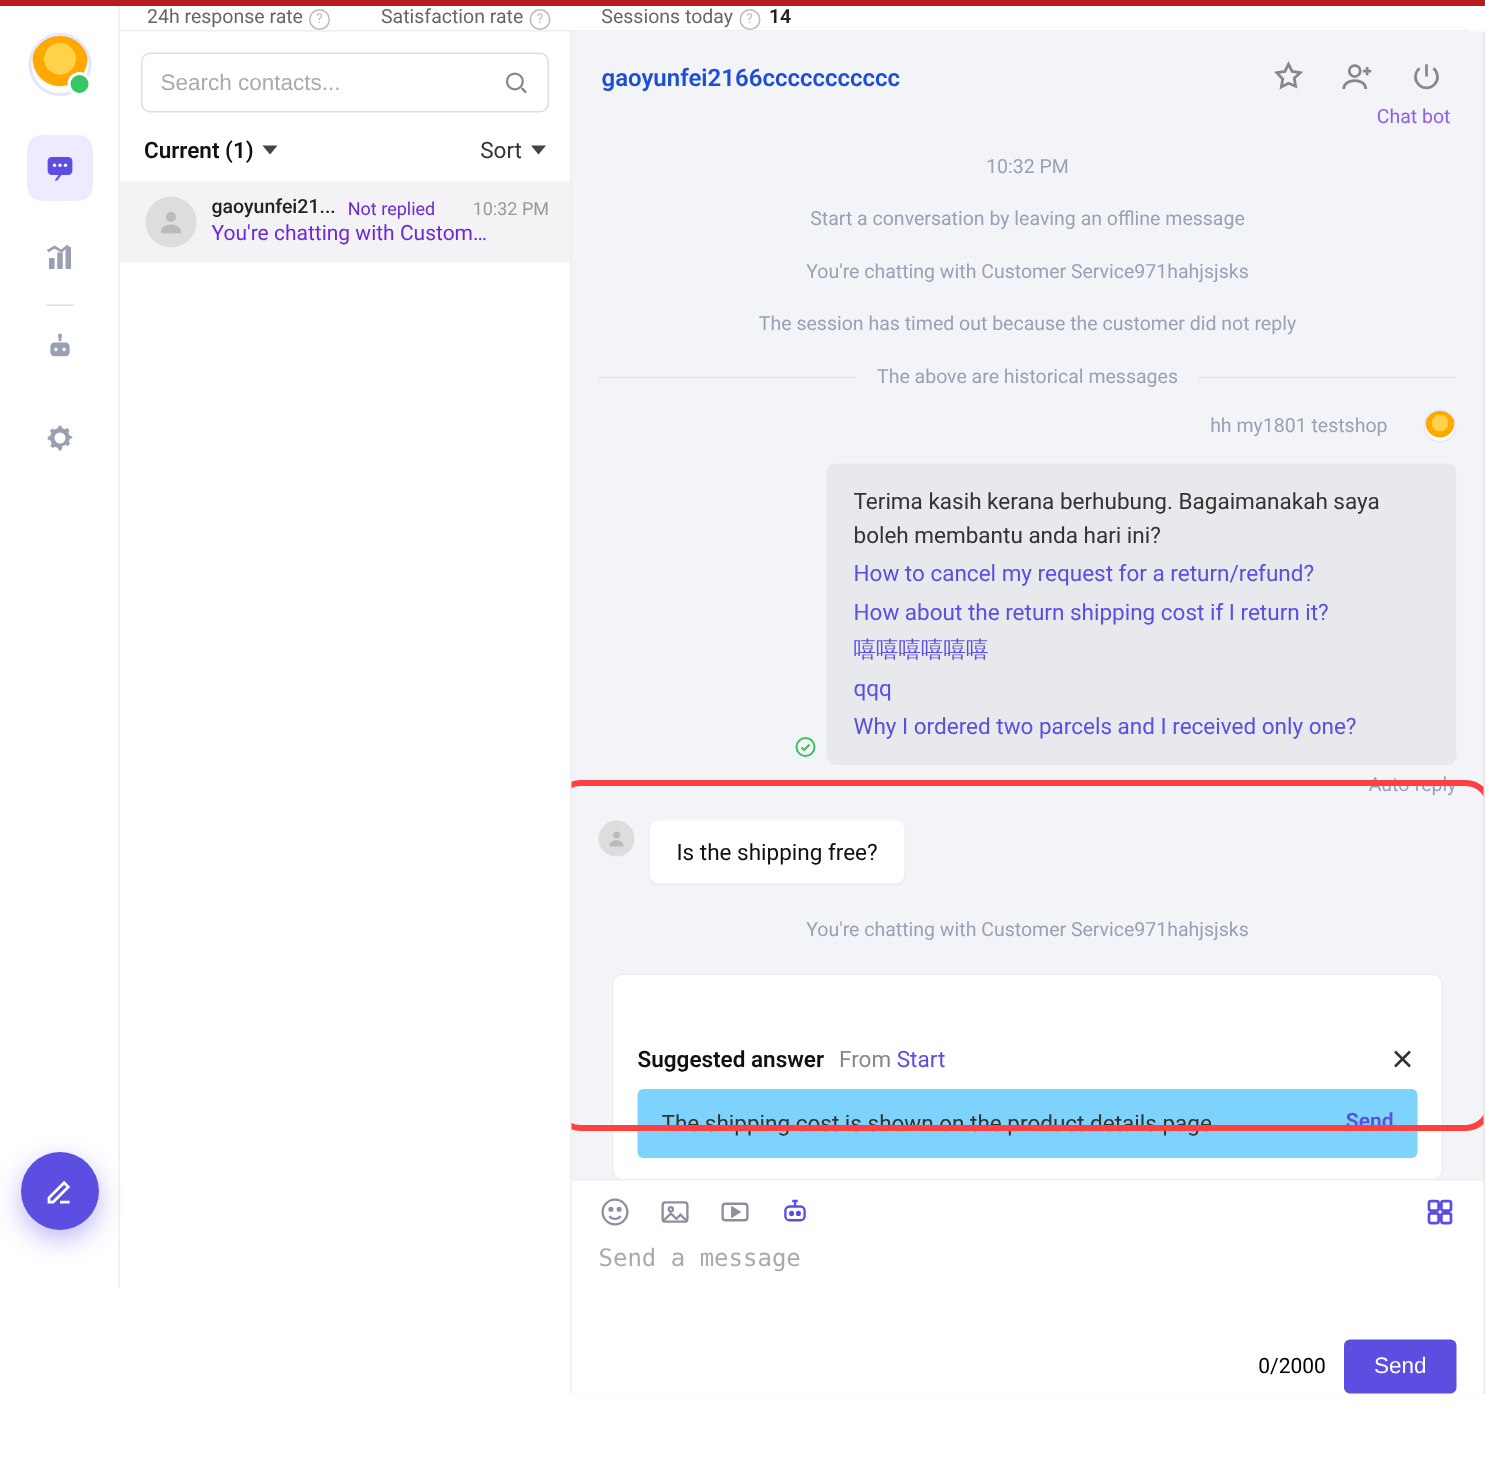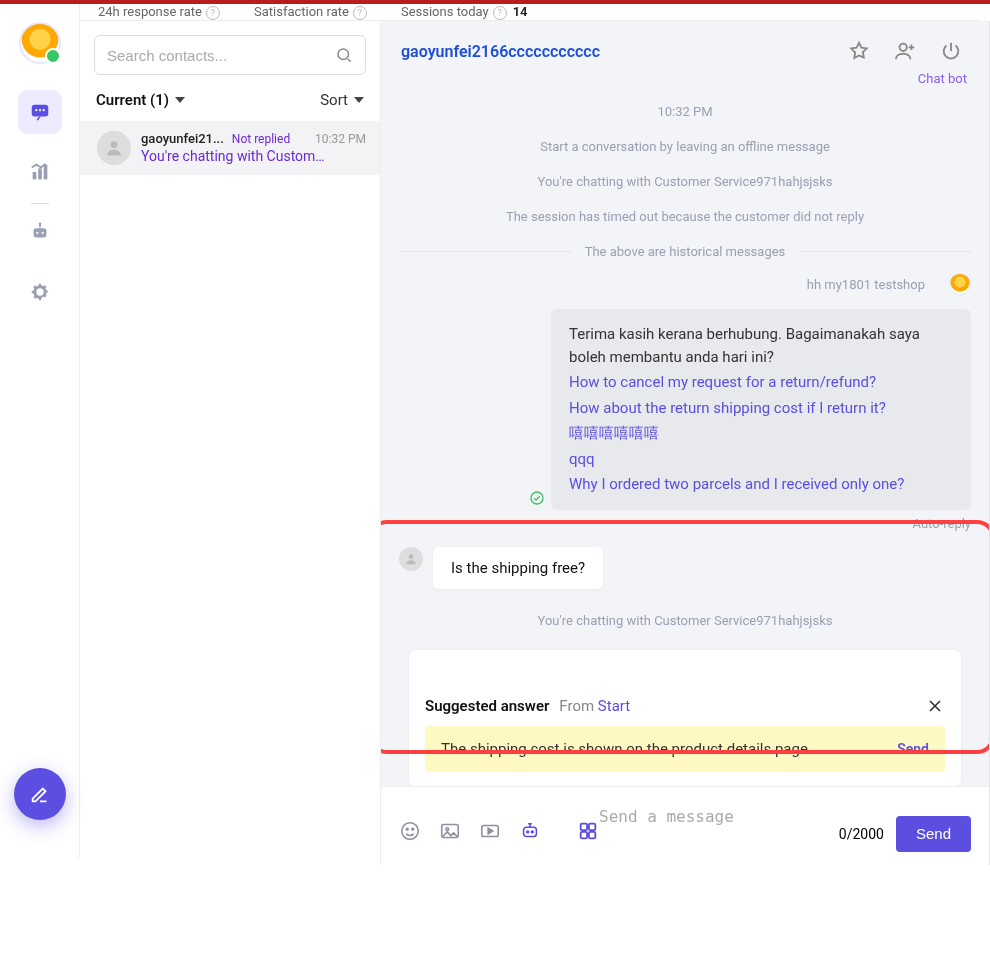--- a/index.html
+++ b/index.html
@@ -61,24 +61,24 @@
   .lav { width: 24px; height: 24px; border-radius: 50%; background: #ddd; display:flex; align-items:center; justify-content:center; }
   .lav svg { width: 14px; height: 14px; fill: #bbb; }
   .bubble-l { background: #fff; border-radius: 6px; padding: 12px 18px; font-size: 15px; box-shadow: 0 1px 2px rgba(0,0,0,.05); }
   .highlight { position: absolute; border: 4px solid #ff4040; border-radius: 18px; pointer-events: none; }
   .sugg { margin: 12px 10px 0; background: #fff; border-radius: 6px; padding: 14px 16px 14px; box-shadow: 0 0 0 1px #eee; }
   .sugg-hdr { display: flex; align-items: center; font-size: 15px; margin-bottom: 10px; margin-top: 32px; }
   .sugg-hdr .t1 { font-weight: 600; }
   .sugg-hdr .t2 { color: #888; margin-left: 10px; }
   .sugg-hdr .t2 .faq { color: #5b4ee0; }
   .sugg-hdr .x { margin-left: auto; color: #555; cursor: pointer; width: 20px; height: 20px; }
-  .sugg-card { background: #fef9c3; border-radius: 4px; padding: 14px 16px; display: flex; align-items: center; gap: 12px; }
+  .sugg-card { background: #7dd3fc; border-radius: 4px; padding: 14px 16px; display: flex; gap: 12px; }
   .sugg-card .txt { flex: 1; font-size: 15px; color: #333; }
   .sugg-card .send { color: #5b4ee0; font-weight: 600; font-size: 14px; cursor: pointer; }
-  .composer { background: #fff; border-top: 1px solid #eee; padding: 10px 18px 0; display: flex; flex-direction: row; }
+  .composer { background: #fff; border-top: 1px solid #eee; padding: 10px 18px 0; display: flex; flex-direction: column; }
   .tools { display: flex; align-items: center; gap: 18px; color: #8c8fa0; }
   .tools .tool { cursor: pointer; display:flex; }
   .tools .tool.bot { color: #5b4ee0; }
   .tools svg { width: 22px; height: 22px; }
   .tools .sp { flex: 1; }
   .textarea { margin-top: 10px; min-height: 58px; color: #333; font-size: 16px; border: none; outline: none; resize: none; width: 100%; }
   .textarea::placeholder { color: #aaa; }
   .sendrow { display: flex; align-items: center; justify-content: flex-end; gap: 12px; padding: 6px 0 0; }
   .counter { color: #000000; font-size: 14px; }
   .sendbtn { background: #5b4ee0; color: #fff; border: none; height: 36px; padding: 0 20px; border-radius: 4px; font-size: 15px; cursor: pointer; }

